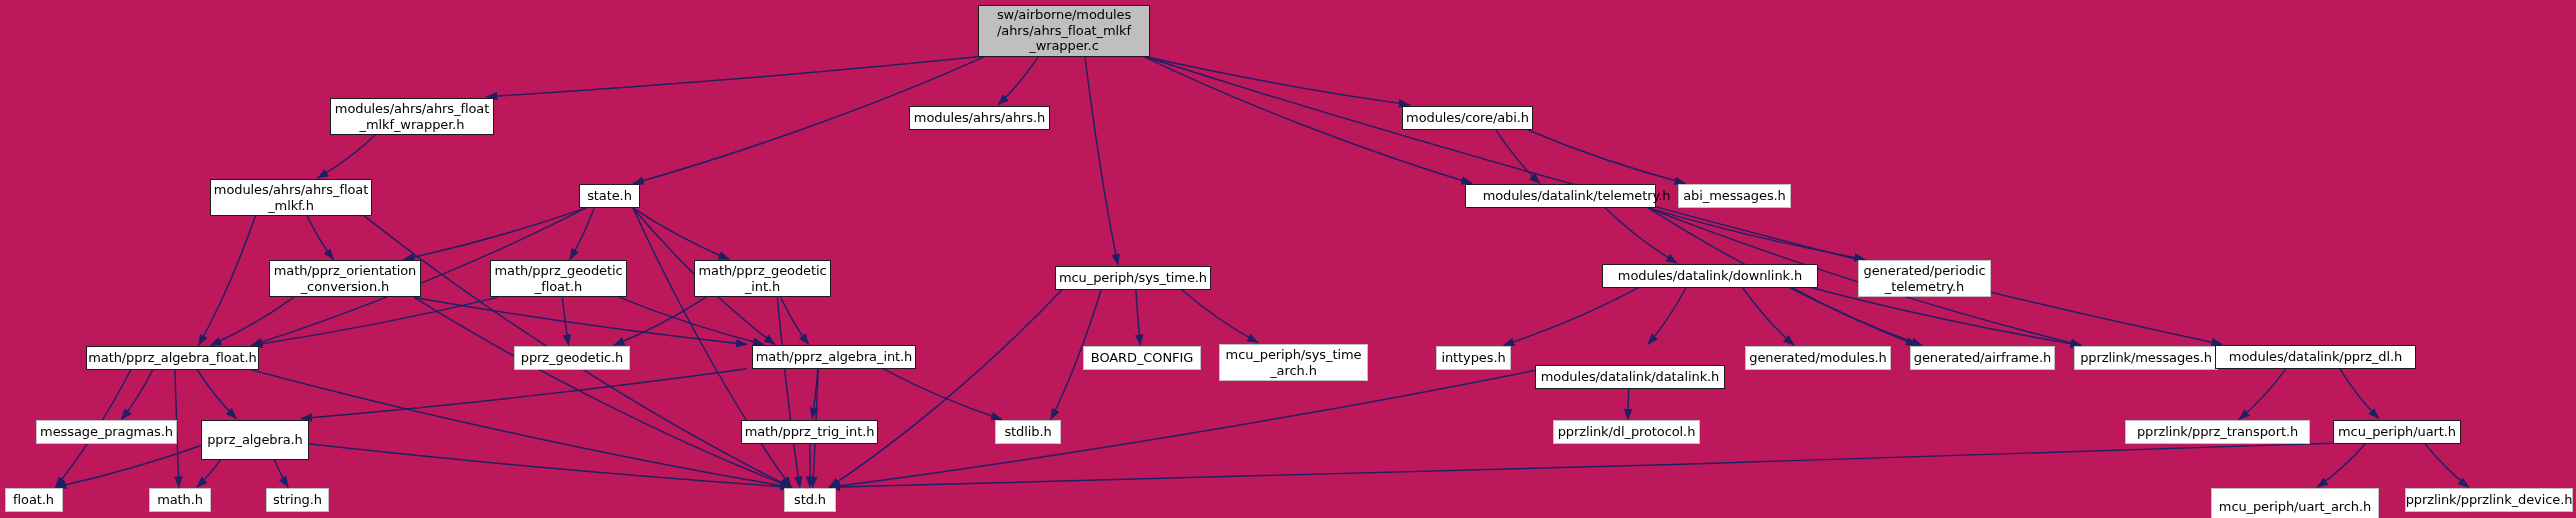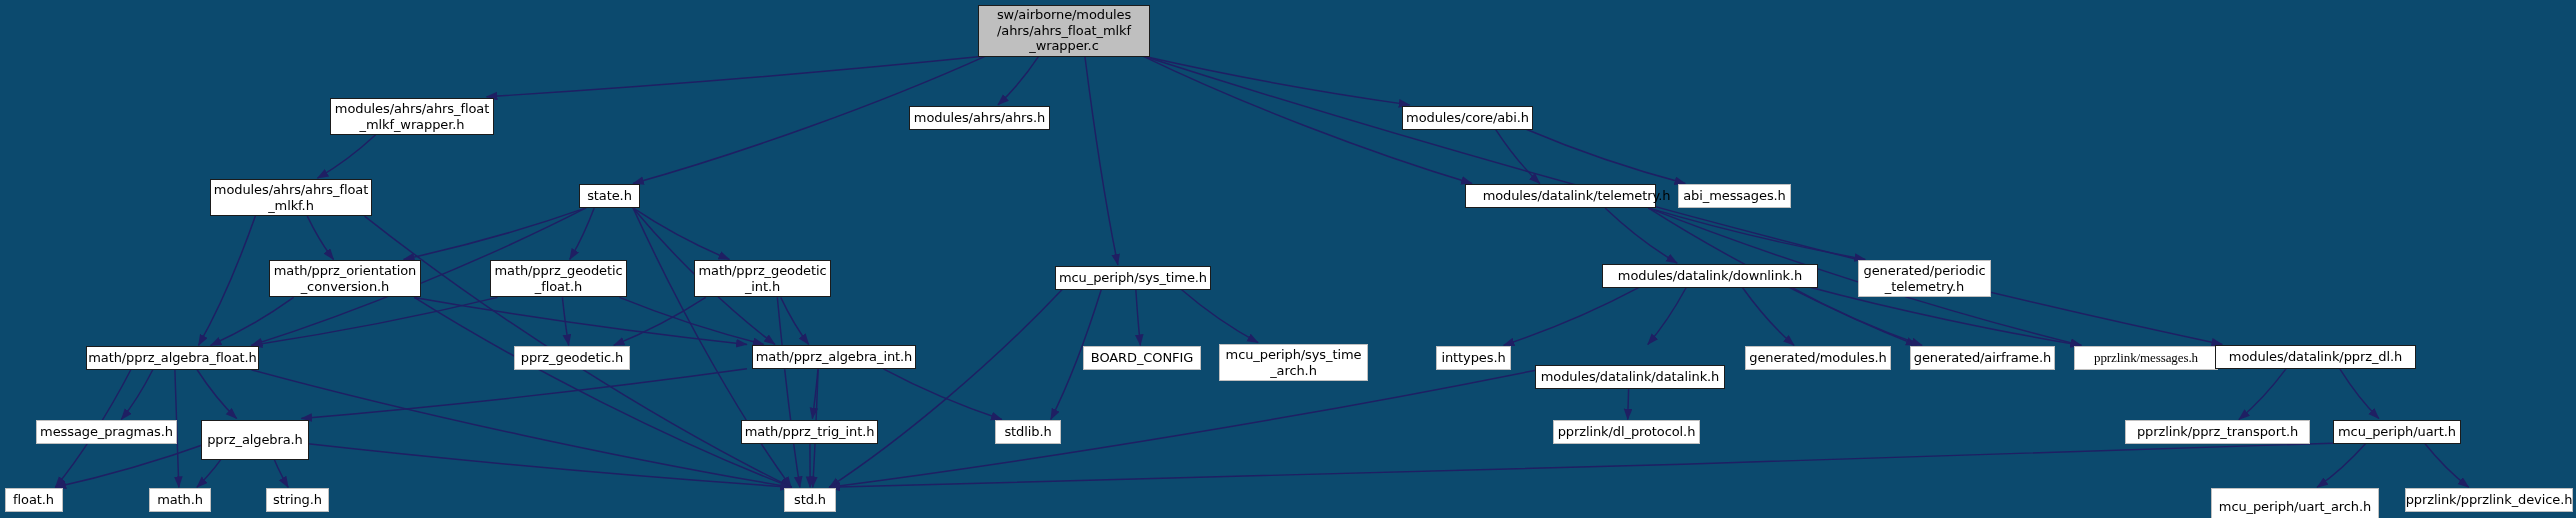--- a/index.html
+++ b/index.html
@@ -1,21 +1,21 @@
 <!DOCTYPE html>
 <html style="font-size:14.5px"><head>
 <meta charset="utf-8">
 <title>include dependency graph</title>
 <style>
   html,body{margin:0;padding:0;background:#ffffff;}
   #graph{
     position:relative;
     width:2576px;
     height:518px;
-    background:#0c4a6e;
+    background:#be185d;
     font-family:"DejaVu Sans","Liberation Sans",sans-serif;
     overflow:hidden;
   }
   #edges{position:absolute;left:0;top:0;width:2576px;height:518px;}
   .node{
     position:absolute;
     box-sizing:border-box;
     display:flex;
     align-items:center;
     justify-content:center;
@@ -133,21 +133,21 @@
       <div class="node bold" style="left: 86px; top: 346px; width: 173px; height: 23.5px;">math/pprz_algebra_float.h</div>
       <div class="node " style="left: 514px; top: 346px; width: 116px; height: 23.5px;">pprz_geodetic.h</div>
       <div class="node bold" style="left: 740px; top: 345px; width: 164px; height: 23.5px; margin-left: 12px;">math/pprz_algebra_int.h</div>
       <div class="node " style="left: 1083px; top: 346px; width: 118px; height: 23.5px;">BOARD_CONFIG</div>
       <div class="node " style="left: 1219px; top: 344px; width: 149px; height: 37px;">mcu_periph/sys_time
 _arch.h</div>
       <div class="node " style="left: 1436px; top: 346px; width: 75px; height: 23.5px;">inttypes.h</div>
       <div class="node bold" style="left: 1535px; top: 345px; width: 190px; height: 23.5px; margin-top: 20px;">modules/datalink/datalink.h</div>
       <div class="node " style="left: 1745px; top: 346px; width: 146px; height: 23.5px;">generated/modules.h</div>
       <div class="node " style="left: 1910px; top: 346px; width: 145px; height: 23.5px;">generated/airframe.h</div>
-      <div class="node " style="left: 2074px; top: 346px; width: 144px; height: 23.5px; font-family: Liberation Serif, serif;">pprzlink/messages.h</div>
+      <div class="node " style="left: 2074px; top: 346px; width: 144px; height: 23.5px;">pprzlink/messages.h</div>
       <div class="node bold" style="left: 2215px; top: 345px; width: 201px; height: 23.5px;">modules/datalink/pprz_dl.h</div>
       <div class="node " style="left: 36px; top: 420px; width: 141px; height: 23.5px;">message_pragmas.h</div>
       <div class="node bold" style="left: 201px; top: 420px; width: 108px; height: 40px;">pprz_algebra.h</div>
       <div class="node bold" style="left: 741px; top: 420px; width: 137px; height: 23.5px;">math/pprz_trig_int.h</div>
       <div class="node " style="left: 995px; top: 420px; width: 66px; height: 23.5px;">stdlib.h</div>
       <div class="node " style="left: 1553px; top: 420px; width: 147px; height: 23.5px;">pprzlink/dl_protocol.h</div>
       <div class="node " style="left: 2125px; top: 420px; width: 185px; height: 23.5px;">pprzlink/pprz_transport.h</div>
       <div class="node bold" style="left: 2333px; top: 420px; width: 128px; height: 23.5px;">mcu_periph/uart.h</div>
       <div class="node " style="left: 4.5px; top: 488px; width: 58px; height: 23.5px;">float.h</div>
       <div class="node " style="left: 149px; top: 488px; width: 62px; height: 23.5px;">math.h</div>

